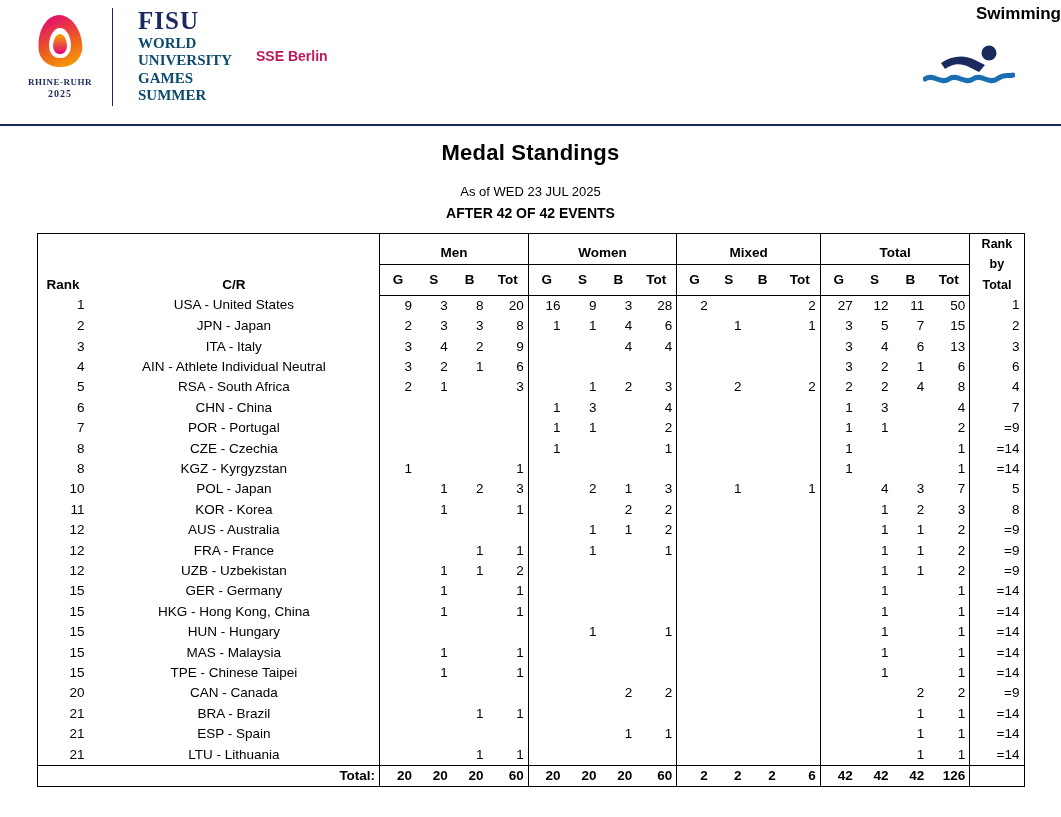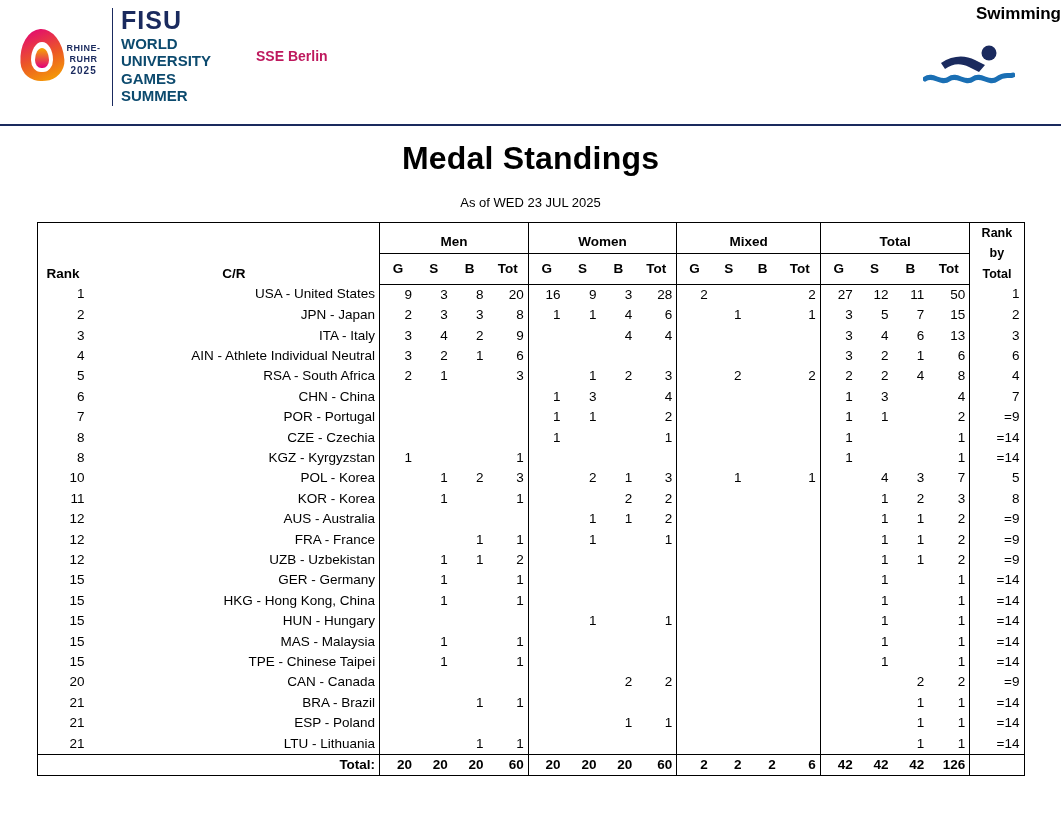--- a/index.html
+++ b/index.html
@@ -22,23 +22,24 @@
     height: 124px;
     border-bottom: 2px solid #1a2a5e;
   }
   .logo-rhine {
     position: absolute;
     left: 12px;
     top: 8px;
     width: 96px;
     height: 100px;
     display: flex;
-    flex-direction: row;
+    flex-direction: column;
     align-items: center;
     justify-content: center;
+    font-family: Liberation Serif, serif;
   }
   .flame-wrap {
     width: 60px;
     height: 58px;
     position: relative;
   }
   .flame-outer {
     position: absolute;
     left: 8px;
     top: 0;
@@ -79,23 +80,24 @@
   .sep-line {
     position: absolute;
     left: 112px;
     top: 8px;
     width: 1px;
     height: 98px;
     background: #1a2a5e;
   }
   .fisu-block {
     position: absolute;
-    left: 121px;
+    left: 138px;
     top: 8px;
     width: 118px;
+    font-family: Liberation Serif, serif;
   }
   .fisu-word {
     font-size: 25px;
     font-weight: bold;
     color: #1a2a5e;
     letter-spacing: 1px;
     line-height: 1;
   }
   .fisu-lines {
     margin-top: 2px;
@@ -128,21 +130,21 @@
     width: 92px;
     height: 48px;
   }
 
   
   .title-area {
     text-align: center;
     margin-top: 14px;
   }
   .doc-title {
-    font-size: 32px;
+    font-size: 22px;
     font-weight: bold;
     letter-spacing: .2px;
   }
   .doc-subtitle {
     font-size: 13px;
     margin-top: 18px;
   }
   .doc-events {
     font-size: 14px;
     font-weight: bold;
@@ -175,21 +177,21 @@
   .sub-head td, .sub-head th {
     font-weight: bold;
     text-align: center;
   }
   
   .vsep-left { border-left: 1px solid #000 !important; }
   .underline-grp { border-bottom: 1px solid #000 !important; }
   .head-bottom { border-bottom: 1px solid #000 !important; }
 
   td.rank, td.num { text-align: right; }
-  td.cr { text-align: right; }
+  td.cr { text-align: center; }
   tbody tr td { border-bottom: 1px solid #d9d9d9; }
   tbody tr:last-child td { border-bottom: 0; }
 
   .rank-col { width: 48px; }
   .cr-col { width: 330px; margin-left: 36px; }
   .n-col { width: 34px; }
   .tot-col { width: 38px; }
   .rbt-col { width: 52px; }
 
   .totals-row td {
@@ -248,20 +250,21 @@
       <circle cx="66" cy="11" r="7.5" fill="#1a2a5e"></circle>
       <path d="M18 21 C30 13, 42 13, 52 18 L62 23 L56 30 L46 25 C38 21, 30 21, 22 27 Z" fill="#1a2a5e"></path>
       <path d="M2 37 C10 31, 18 43, 26 37 C34 31, 42 43, 50 37 C58 31, 66 43, 74 37 C82 31, 86 35, 90 33" fill="none" stroke="#1a6fb4" stroke-width="5" stroke-linecap="round"></path>
     </svg>
   </div>
 </div>
 
 <div class="title-area">
   <div class="doc-title">Medal Standings</div>
   <div class="doc-subtitle">As of WED 23 JUL 2025</div>
+  <div class="doc-events">AFTER 42 OF 42 EVENTS</div>
 </div>
 
 <div class="table-wrap">
   <table class="medals">
     <thead>
       <tr class="grp-head">
         <th class="rank-col" rowspan="2">Rank</th>
         <th class="cr-col hdr-cr" rowspan="2">C/R</th>
         <th class="vsep-left underline-grp" colspan="4">Men</th>
         <th class="vsep-left underline-grp" colspan="4">Women</th>
@@ -480,21 +483,21 @@
           <td class="num n-col"></td>
           <td class="num tot-col"></td>
           <td class="num n-col vsep-left">1</td>
           <td class="num n-col"></td>
           <td class="num n-col"></td>
           <td class="num tot-col">1</td>
           <td class="num rbt-col vsep-left">=14</td>
         </tr>
         <tr>
           <td class="rank rank-col">10</td>
-          <td class="cr cr-col">POL - Korea</td>
+          <td class="cr cr-col">POL - Japan</td>
           <td class="num n-col vsep-left"></td>
           <td class="num n-col">1</td>
           <td class="num n-col">2</td>
           <td class="num tot-col">3</td>
           <td class="num n-col vsep-left"></td>
           <td class="num n-col">2</td>
           <td class="num n-col">1</td>
           <td class="num tot-col">3</td>
           <td class="num n-col vsep-left"></td>
           <td class="num n-col">1</td>
@@ -732,21 +735,21 @@
           <td class="num n-col"></td>
           <td class="num tot-col"></td>
           <td class="num n-col vsep-left"></td>
           <td class="num n-col"></td>
           <td class="num n-col">1</td>
           <td class="num tot-col">1</td>
           <td class="num rbt-col vsep-left">=14</td>
         </tr>
         <tr>
           <td class="rank rank-col">21</td>
-          <td class="cr cr-col">ESP - Poland</td>
+          <td class="cr cr-col">ESP - Spain</td>
           <td class="num n-col vsep-left"></td>
           <td class="num n-col"></td>
           <td class="num n-col"></td>
           <td class="num tot-col"></td>
           <td class="num n-col vsep-left"></td>
           <td class="num n-col"></td>
           <td class="num n-col">1</td>
           <td class="num tot-col">1</td>
           <td class="num n-col vsep-left"></td>
           <td class="num n-col"></td>

